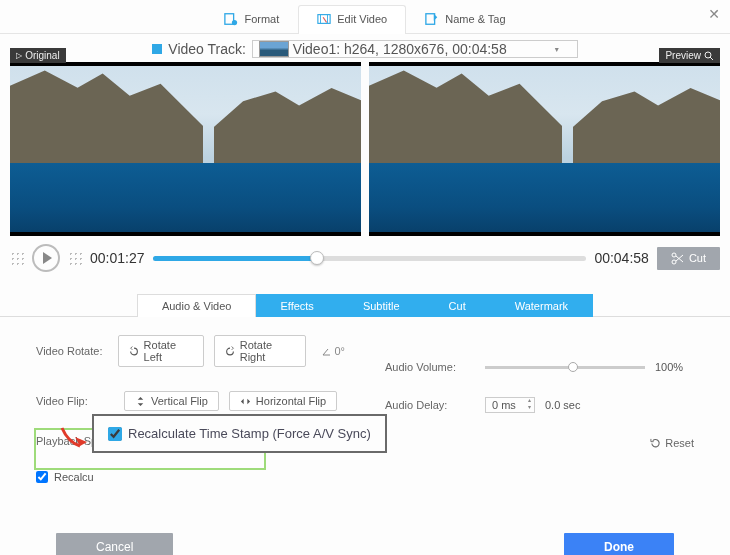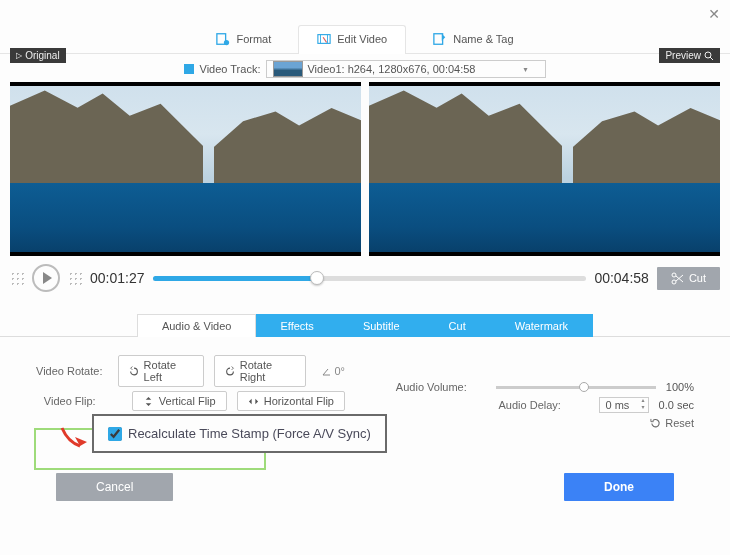--- a/index.html
+++ b/index.html
@@ -1,26 +1,26 @@
 <!DOCTYPE html>
 <html><head>
 <meta charset="utf-8">
 <style>
 * { box-sizing: border-box; margin: 0; padding: 0; font-family: "Segoe UI", Arial, sans-serif; }
 body { width: 730px; height: 555px; background: #fdfdfd; position: relative; overflow: hidden; font-size: 11px; color: #555; }
 
 
-.top-tabs { display: flex; justify-content: center; gap: 8px; padding-top: 24px; border-bottom: 1px solid #e5e5e5; }
+.top-tabs { display: flex; justify-content: center; gap: 0; padding-top: 4px; border-bottom: 1px solid #e5e5e5; }
 .top-tab { display: flex; align-items: center; gap: 6px; padding: 6px 18px 8px; border: 1px solid transparent; border-bottom: none; cursor: pointer; position: relative; top: 1px; }
 .top-tab.active { border-color: #e5e5e5; background: #fff; border-radius: 3px 3px 0 0; }
 .top-tab .icn { width: 14px; height: 14px; }
 .close-x { position: absolute; right: 10px; top: 6px; font-size: 14px; color: #888; cursor: pointer; }
 
 
-.track-row { display: flex; align-items: center; justify-content: center; gap: 6px; padding: 6px 0 4px; font-size: 11px; position: relative; }
+.track-row { display: flex; align-items: center; justify-content: center; gap: 6px; padding: 6px 0 4px; font-size: 14px; position: relative; }
 .track-row .thumb { width: 30px; height: 16px; background: linear-gradient(180deg,#6ba4d4 40%,#2a5a7a 60%); border: 1px solid #999; }
 .track-row .sel { border: 1px solid #ccc; padding: 1px 70px 1px 6px; display: flex; align-items: center; gap: 4px; height: 18px; position: relative; }
 .track-row .sel::after { content: "▾"; position: absolute; right: 18px; font-size: 8px; color: #888; }
 
 
 .badge { position: absolute; top: 48px; background: #3a3a3a; color: #eee; font-size: 10px; padding: 2px 6px; display: flex; align-items: center; gap: 3px; z-index: 3; }
 .badge.left { left: 10px; }
 .badge.right { right: 10px; }
 
 
@@ -47,21 +47,21 @@
 
 
 .sub-tabs { display: flex; justify-content: center; margin: 14px auto 0; border-bottom: 1px solid #ddd; }
 .sub-tab { padding: 5px 24px; font-size: 11px; border: 1px solid #ddd; border-bottom: none; margin-bottom: -1px; cursor: pointer; background: #fff; }
 .sub-tab + .sub-tab { border-left: none; }
 .sub-tab.blue { background: #31aeee; color: #fff; border-color: #31aeee; }
 
 
 .controls { display: flex; gap: 40px; padding: 18px 36px 10px; }
 .col { flex: 1; }
-.row { display: flex; align-items: center; gap: 10px; margin-bottom: 4px; font-size: 11px; justify-content: flex-end; }
+.row { display: flex; align-items: center; gap: 10px; margin-bottom: 24px; font-size: 11px; }
 .lbl { width: 78px; color: #666; }
 .btn { border: 1px solid #ccc; padding: 3px 10px; display: inline-flex; align-items: center; gap: 5px; cursor: pointer; background: #fff; border-radius: 2px; font-size: 11px; }
 .btn .ic { width: 11px; height: 11px; display: inline-block; }
 .angle { margin-left: 6px; color: #888; display: inline-flex; align-items: center; gap: 3px; }
 .vol-track { flex: 1; height: 3px; background: #ccc; position: relative; max-width: 160px; }
 .vol-track .k { position: absolute; left: 55%; top: -4px; width: 10px; height: 10px; border: 1px solid #aaa; border-radius: 50%; background: #fff; transform: translateX(-50%); }
 .spinner { border: 1px solid #ccc; padding: 1px 18px 1px 6px; position: relative; display: inline-block; min-width: 50px; }
 .spinner::after { content: "▴\A▾"; white-space: pre; position: absolute; right: 3px; top: -1px; font-size: 6px; line-height: 7px; color: #888; }
 .chk { display: inline-flex; align-items: center; gap: 6px; font-size: 11px; }
 .chk input { width: 12px; height: 12px; }

